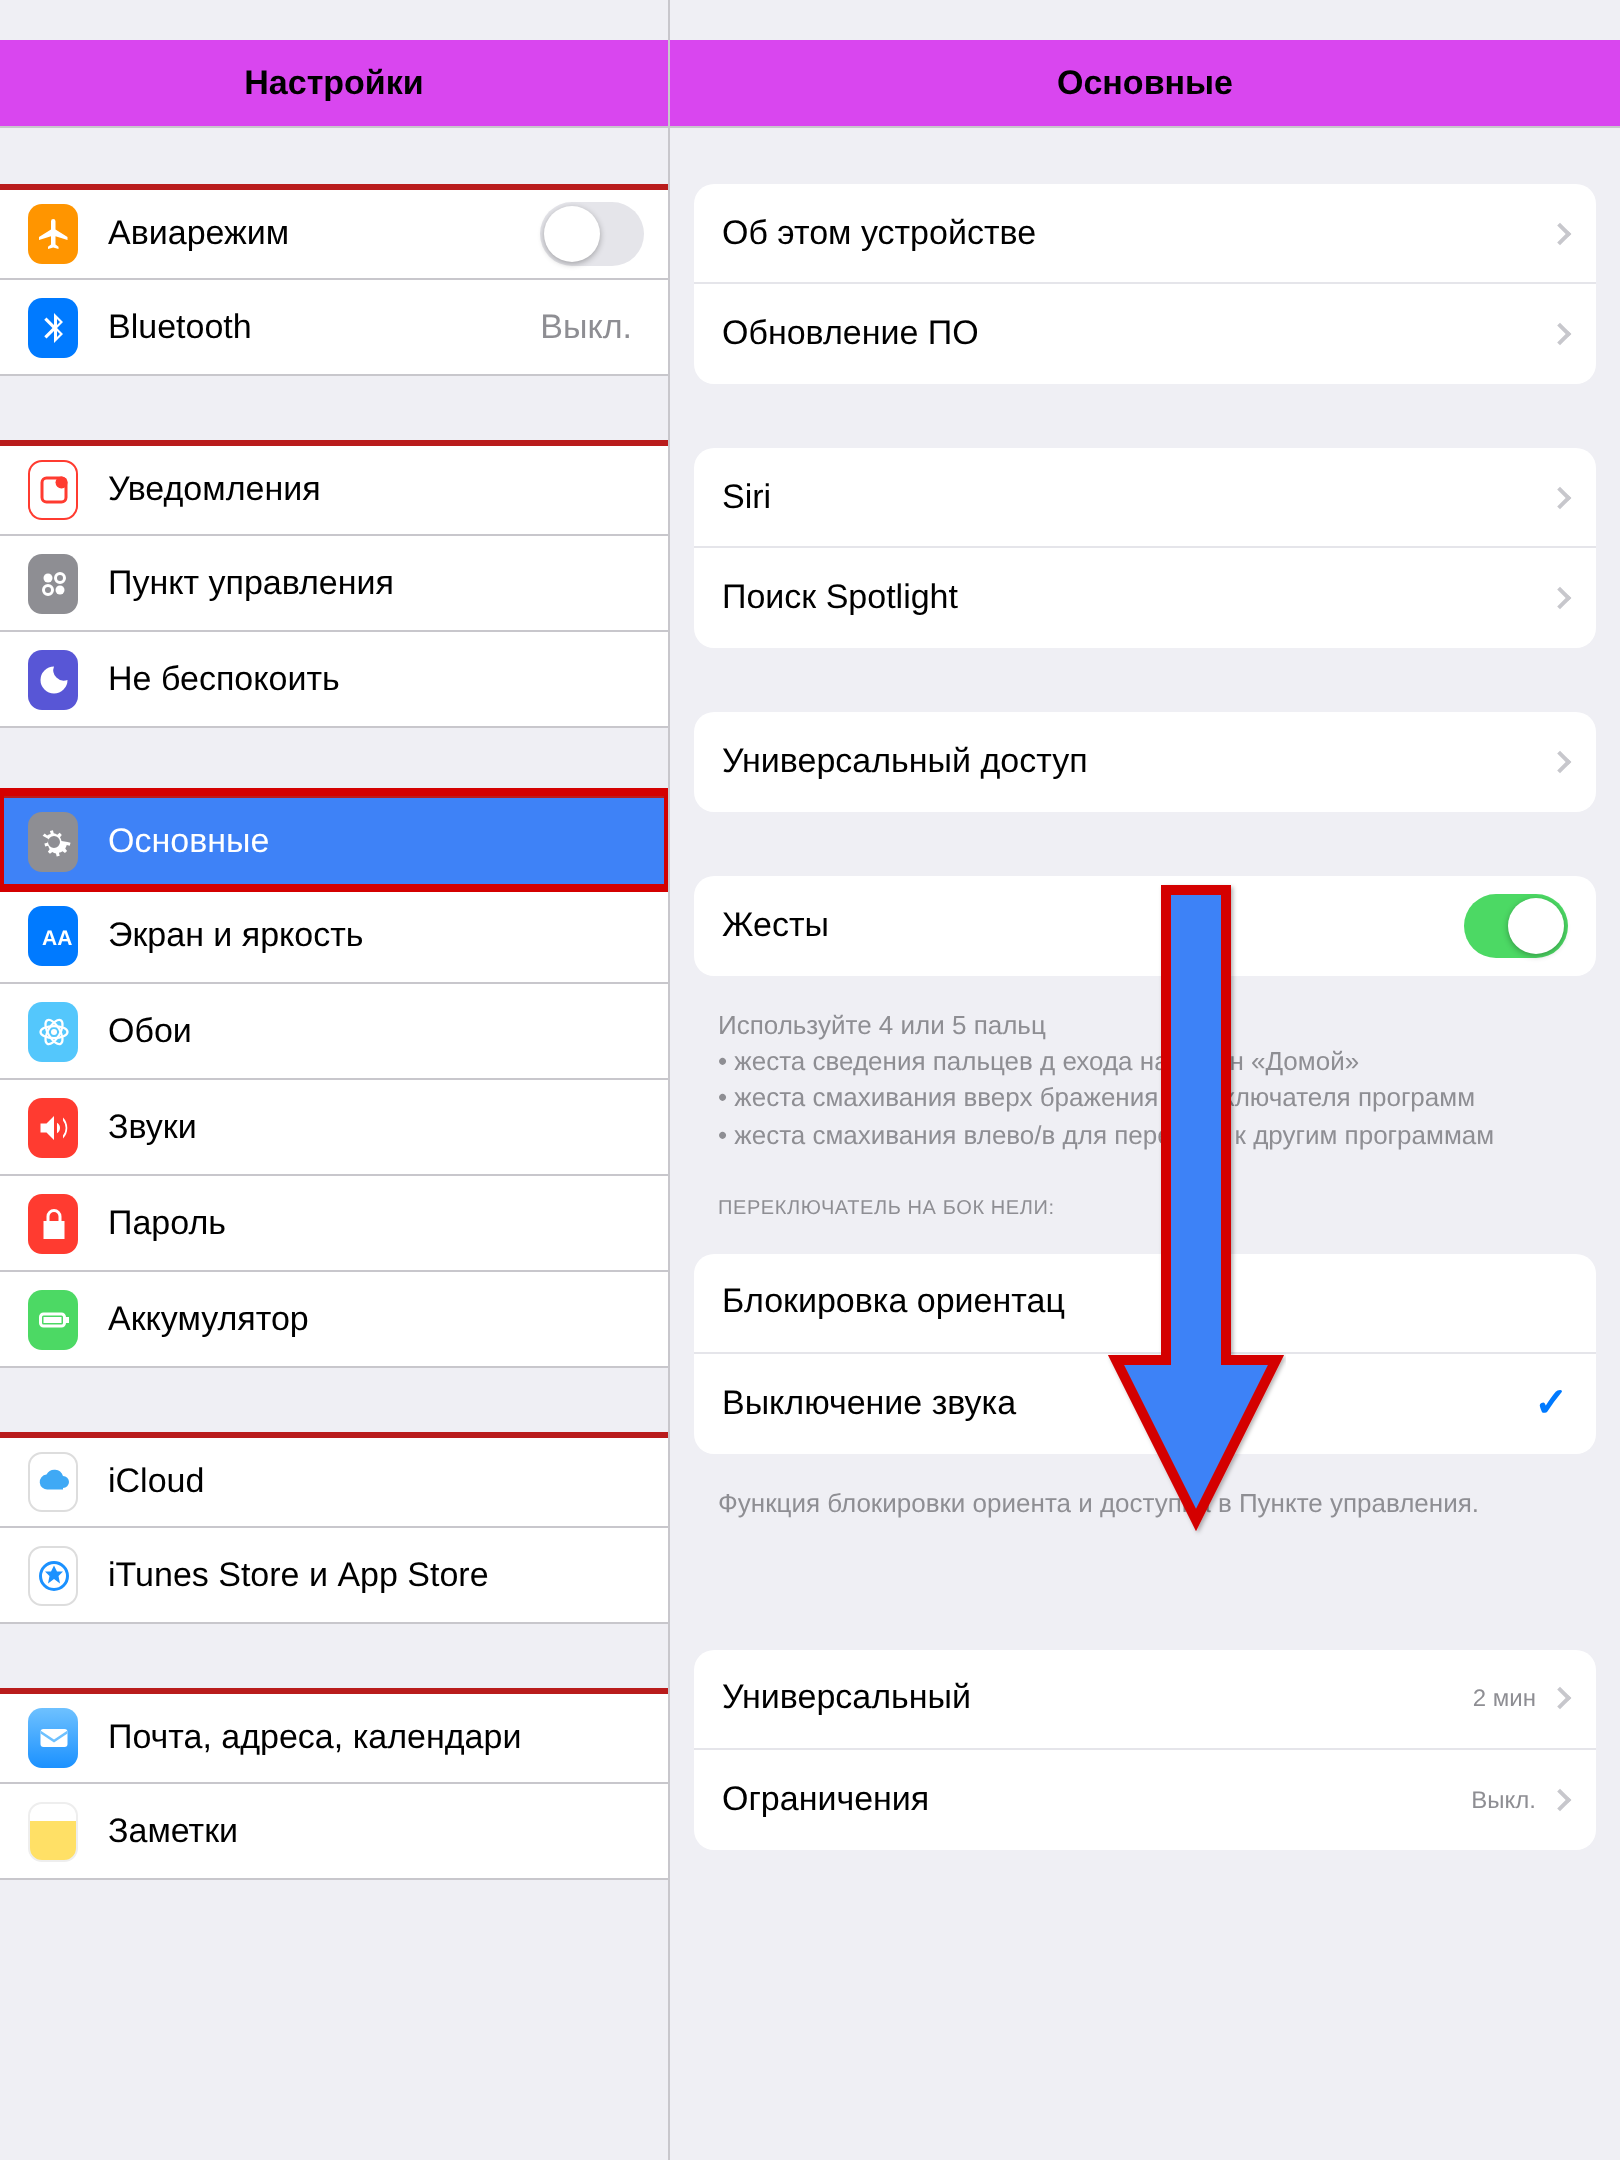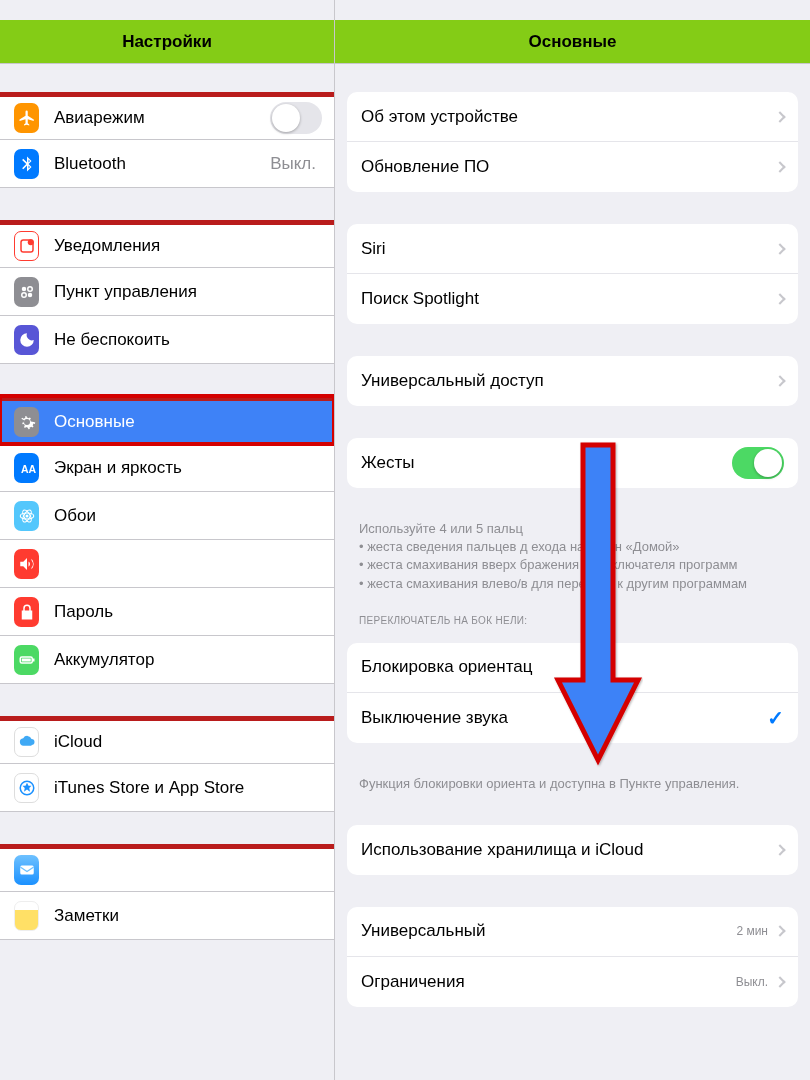--- a/index.html
+++ b/index.html
@@ -25,37 +25,37 @@
     flex-direction: column;
     position: relative;
   }
   .statusbar { height: 20px; width: 100%; }
   .header {
     height: 44px;
     display: flex;
     align-items: center;
     justify-content: center;
     border-bottom: 1px solid #c8c7cc;
-    background: #84cc16;
+    background: #d946ef;
   }
   .header-title { font-size: 17px; font-weight: 600; color: #000; }
   .scroll { overflow-y: auto; flex: 1; }
   .group { margin-top: 32px; }
   .group.first { margin-top: 28px; }
   .cell {
     height: 48px;
     background: #fff;
     display: flex;
     align-items: center;
     position: relative;
     padding-left: 54px;
     padding-right: 12px;
     border-bottom: 1px solid #c8c7cc;
   }
-  .group .cell:first-child { border-top: 5px solid #b91c1c; }
+  .group .cell:first-child { border-top: 3px solid #b91c1c; }
   .cell .label { font-size: 17px; color: #000; flex: 1; }
   .cell .value { font-size: 17px; color: #8e8e93; margin-right: 6px; }
   .cell.selected { background: #3e82f7; }
   .cell.selected .label { color: #fff; }
   .cell.highlight { outline: 4px solid #d40000; outline-offset: -2px; z-index: 2; }
   .icon {
     position: absolute;
     left: 14px;
     width: 25px;
     height: 30px;
@@ -96,21 +96,21 @@
   }
   .dgroup .dcell:last-child { border-bottom: none; }
   .dcell .dlabel { font-size: 17px; color: #000; flex: 1; }
   .dcell .dvalue { font-size: 12px; color: #8e8e93; margin-right: 8px; }
   .chevron {
     width: 8px; height: 8px; border-right: 2px solid #c7c7cc;
     border-top: 2px solid #c7c7cc; transform: rotate(45deg); flex-shrink: 0;
   }
   .check { color: #007aff; font-size: 20px; font-weight: 600; }
   .footer-text {
-    font-size: 13px; color: #8e8e93; padding: 16px 24px 0 24px; line-height: 1.4; margin-top: 16px;
+    font-size: 13px; color: #8e8e93; padding: 16px 24px 0 24px; line-height: 1.4;
   }
   .group-header {
     font-size: 10px; color: #8e8e93; padding: 22px 16px 6px 24px;
     text-transform: uppercase; letter-spacing: 0.3px;
   }
   .arrow-overlay {
     position: absolute;
     left: 218px;
     top: 440px;
     z-index: 10;
@@ -210,20 +210,21 @@
               </svg>
           </div>
           <span class="label">Обои</span>
         </div>
         <div class="cell">
           <div class="icon bg-red">
             <svg viewBox="0 0 24 24">
                 <path d="M3 9v6h4l5 5V4L7 9H3zm13 3a4 4 0 00-2-3.5v7A4 4 0 0016 12zm2-7v2a8 8 0 010 10v2a10 10 0 000-14z"></path>
               </svg>
           </div>
+          <span class="label">Звуки</span>
         </div>
         <div class="cell">
           <div class="icon bg-red">
             <svg viewBox="0 0 24 24">
                 <path d="M12 2a5 5 0 00-5 5v3H5v12h14V10h-2V7a5 5 0 00-5-5zm-3 5a3 3 0 016 0v3H9V7z"></path>
               </svg>
           </div>
           <span class="label">Пароль</span>
         </div>
         <div class="cell">
@@ -259,20 +260,21 @@
       </div>
 
       <div class="group">
         <div class="cell">
           <div class="icon" style="background:linear-gradient(#6ec1ff,#1b91ff)">
             <svg viewBox="0 0 24 24">
                 <rect x="3" y="6" width="18" height="12" rx="2" fill="#fff"></rect>
                 <path fill="#6ec1ff" d="M3 7l9 6 9-6v2l-9 6-9-6z"></path>
               </svg>
           </div>
+          <span class="label">Почта, адреса, календари</span>
         </div>
         <div class="cell">
           <div class="icon bg-yellow"></div>
           <span class="label">Заметки</span>
         </div>
       </div>
     </div>
   </div>
 
   <div class="detail">
@@ -332,24 +334,20 @@
           <span class="dlabel">Блокировка ориентац</span>
         </div>
         <div class="dcell">
           <span class="dlabel">Выключение звука</span>
           <span class="check">✓</span>
         </div>
       </div>
       <div class="footer-text">Функция блокировки ориента      и доступна в Пункте управления.</div>
 
       <div class="dgroup">
-        <div class="dcell">
-          <span class="dlabel">Использование хранилища и iCloud</span>
-          <span class="chevron"></span>
-        </div>
       </div>
 
       <div class="dgroup">
         <div class="dcell">
           <span class="dlabel">Универсальный</span>
           <span class="dvalue">2 мин</span>
           <span class="chevron"></span>
         </div>
         <div class="dcell">
           <span class="dlabel">Ограничения</span>

